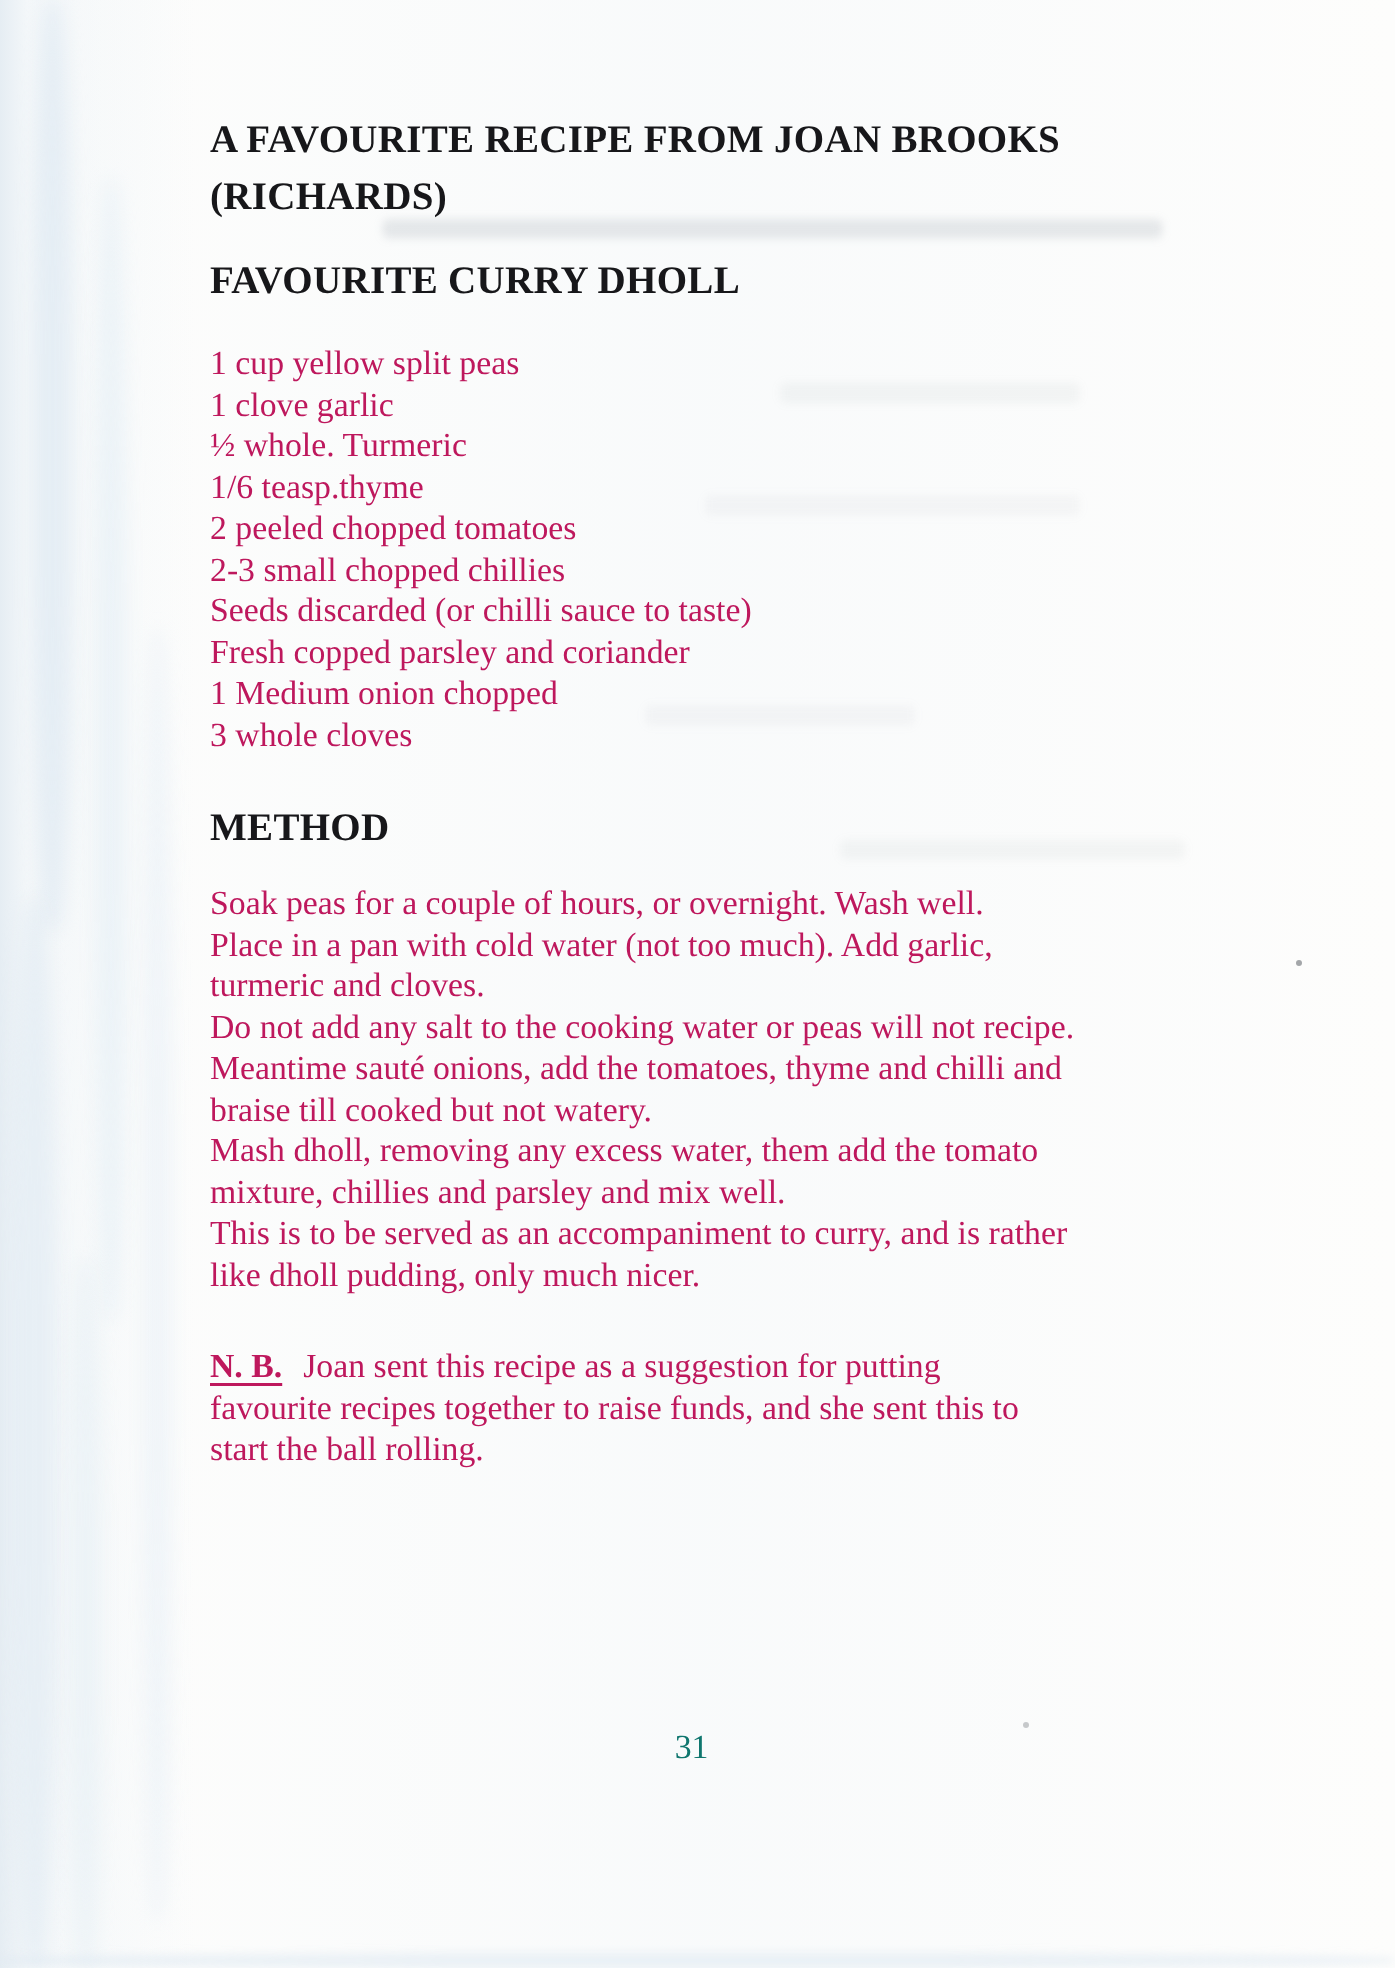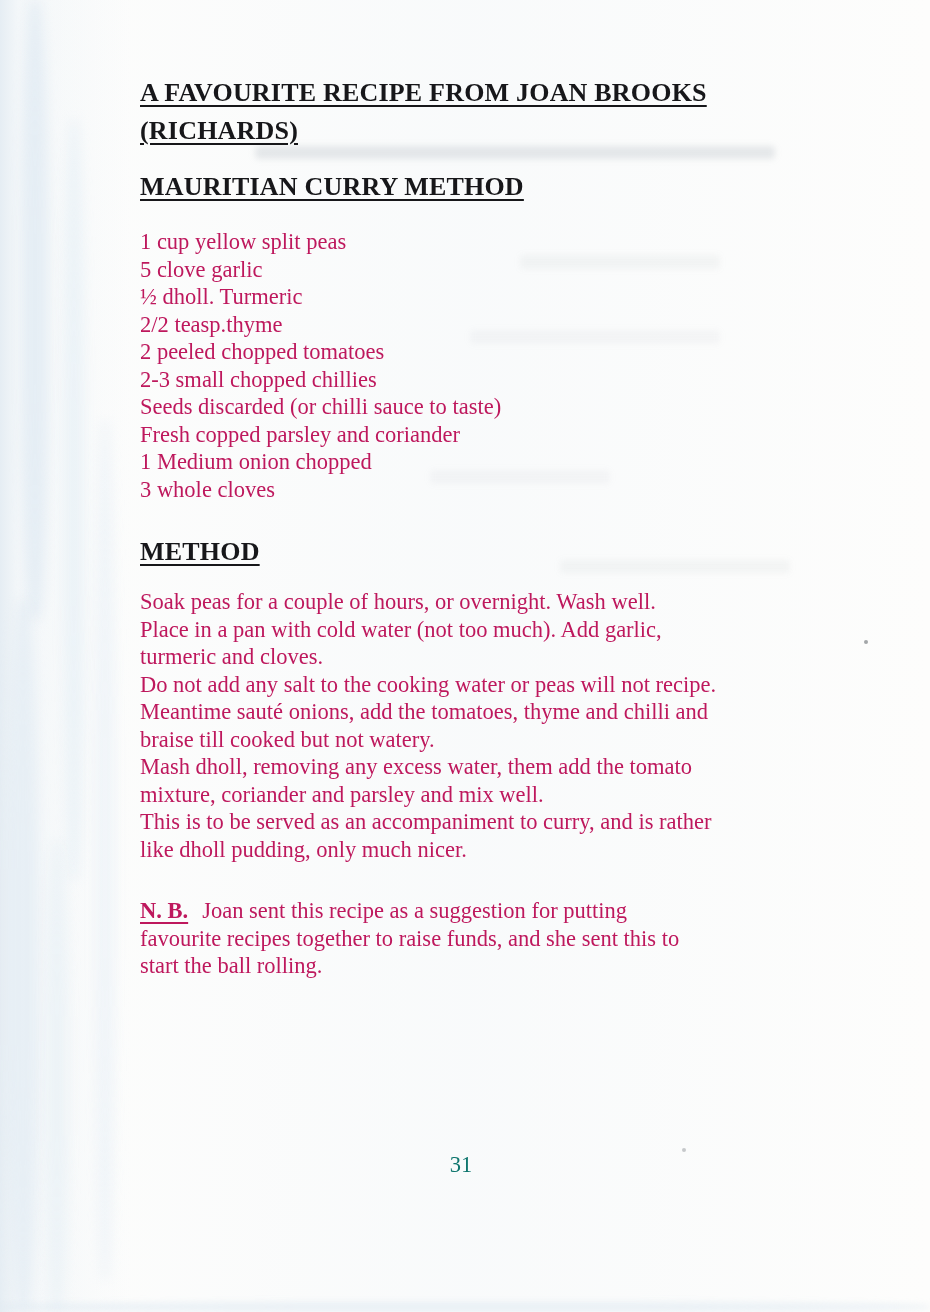--- a/index.html
+++ b/index.html
@@ -71,21 +71,20 @@
   }
 
   .heading {
     font-weight: bold;
     font-size: 26px;
     line-height: 38px;
     letter-spacing: 0.2px;
     color: #17171a;
   }
   .heading .u {
-    text-decoration: underline;
     text-decoration-thickness: 2px;
     text-underline-offset: 4px;
   }
   .title-block { margin-bottom: 18px; }
   .recipe-title-block { margin-bottom: 22px; }
 
   .body-text {
     font-size: 22.5px;
     line-height: 27.5px;
     color: #be185d;
@@ -132,49 +131,49 @@
 <div class="speck speck-2"></div>
 
 <div class="content">
 
   <div class="heading title-block">
     <div><span class="u">A FAVOURITE RECIPE FROM JOAN BROOKS</span></div>
     <div><span class="u">(RICHARDS)</span></div>
   </div>
 
   <div class="heading recipe-title-block">
-    <span class="u">MAURITIAN CURRY METHOD</span>
+    <span class="u">FAVOURITE CURRY DHOLL</span>
   </div>
 
   <div class="body-text ingredients-block">
       <div>1 cup yellow split peas</div>
-      <div>5 clove garlic</div>
-      <div>½ dholl. Turmeric</div>
-      <div>2/2 teasp.thyme</div>
+      <div>1 clove garlic</div>
+      <div>½ whole. Turmeric</div>
+      <div>1/6 teasp.thyme</div>
       <div>2 peeled chopped tomatoes</div>
       <div>2-3 small chopped chillies</div>
       <div>Seeds discarded (or chilli sauce to taste)</div>
       <div>Fresh copped parsley and coriander</div>
       <div>1 Medium onion chopped</div>
       <div>3 whole cloves</div>
     </div>
 
   <div class="heading method-heading-block">
     <span class="u">METHOD</span>
   </div>
 
   <div class="body-text method-block">
       <div>Soak peas for a couple of hours, or overnight. Wash well.</div>
       <div>Place in a pan with cold water (not too much). Add garlic,</div>
       <div>turmeric and cloves.</div>
       <div>Do not add any salt to the cooking water or peas will not recipe.</div>
       <div>Meantime sauté onions, add the tomatoes, thyme and chilli and</div>
       <div>braise till cooked but not watery.</div>
       <div>Mash dholl, removing any excess water, them add the tomato</div>
-      <div>mixture, coriander and parsley and mix well.</div>
+      <div>mixture, chillies and parsley and mix well.</div>
       <div>This is to be served as an accompaniment to curry, and is rather</div>
       <div>like dholl pudding, only much nicer.</div>
     </div>
 
   <div class="body-text note-block">
     <div>
       <span class="note-label">N. B.</span><span>Joan sent this recipe as a suggestion for putting</span>
     </div>
     <div>favourite recipes together to raise funds, and she sent this to</div>
     <div>start the ball rolling.</div>

